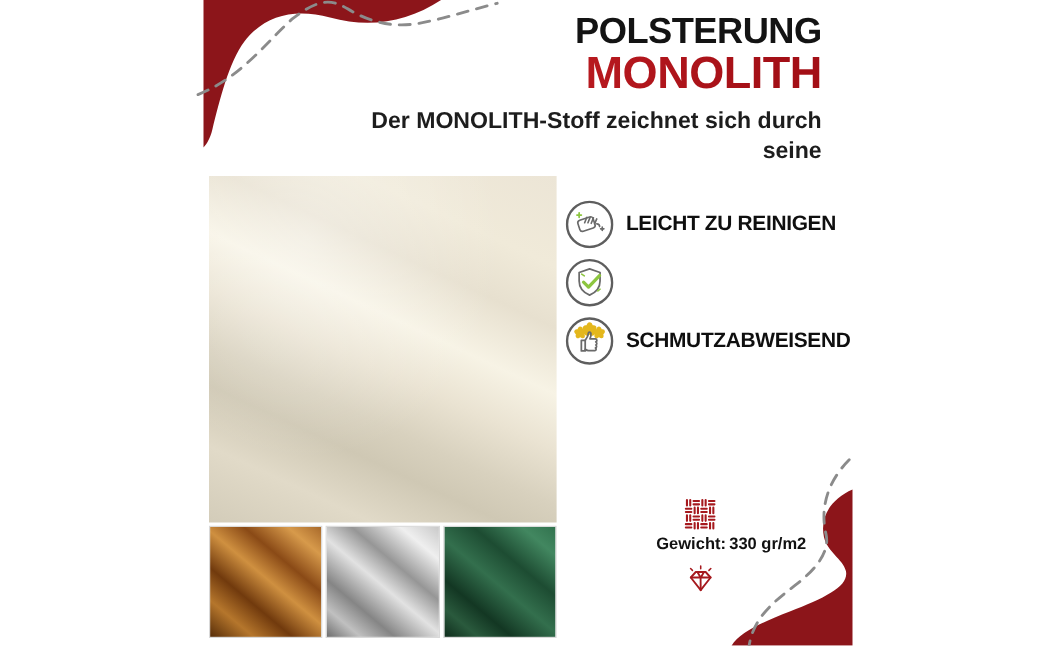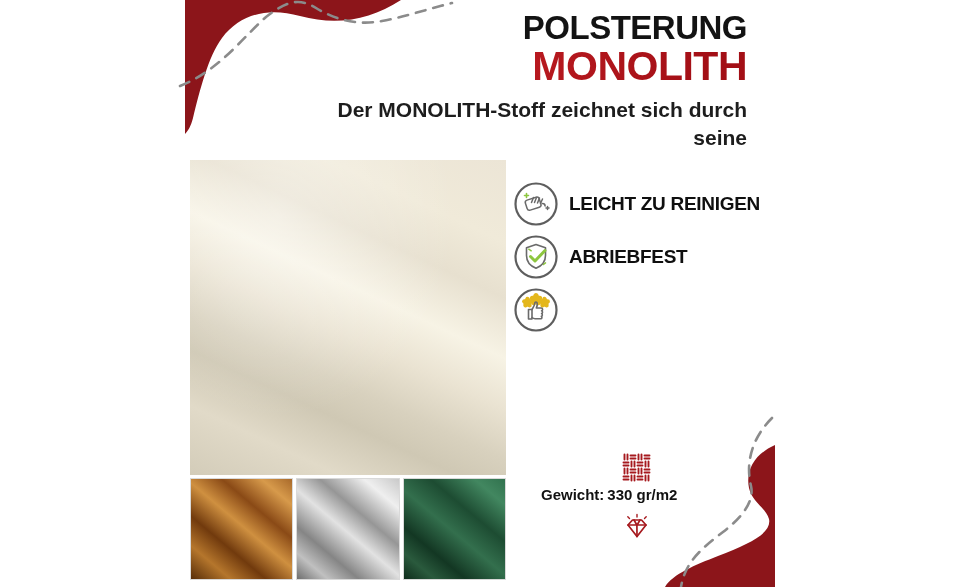--- a/index.html
+++ b/index.html
@@ -27,21 +27,21 @@
   .swatch.silver{background:linear-gradient(220deg,#c9c9c9 0%,#efefef 16%,#969696 36%,#e2e2e2 52%,#858585 72%,#c0c0c0 86%,#6e6e6e 100%);}
   .swatch.green{background:linear-gradient(220deg,#31724e 0%,#428760 14%,#1d4c32 34%,#336f4d 52%,#133723 72%,#2a5a3d 86%,#0f2d1c 100%);}
 
   
   .features{position:absolute;left:498px;top:166px;margin:16px;padding:0;list-style:none;}
   .features li{display:flex;align-items:center;gap:11px;margin-bottom:9px;height:44px;}
   .ficon{width:44px;height:44px;flex:0 0 44px;}
   .flabel{font-size:19px;font-weight:800;letter-spacing:-0.3px;color:#0f0f0f;white-space:nowrap;}
 
   
-  .specs{position:absolute;left:541px;top:452px;width:192px;text-align:left;}
+  .specs{position:absolute;left:541px;top:452px;width:192px;text-align:right;}
   .spec-icon{display:flex;justify-content:center;margin:0 auto;}
   .spec-text{margin:3px 0 8px 0;font-size:15px;font-weight:700;white-space:nowrap;color:#111;}
   .spec-text b{font-weight:800;margin-right:3px;}
 </style>
 </head>
 <body>
 
 <div class="canvas">
 
   <svg class="decor" width="960" height="587" viewBox="0 0 960 587">
@@ -82,37 +82,37 @@
     </li>
     <li>
       <span class="ficon">
         <svg width="44" height="44" viewBox="0 0 44 44">
           <circle cx="22" cy="22" r="20.5" fill="#fff" stroke="#5e5e5e" stroke-width="2.2"></circle>
           <path d="M22 9.5 l9.5 3.2 v7.8 c0 6.5 -4.2 10.6 -9.5 12.8 c-5.3 -2.2 -9.5 -6.3 -9.5 -12.8 v-7.8 z" fill="none" stroke="#6a6a6a" stroke-width="1.6" stroke-linejoin="round"></path>
           <path d="M16.5 21.5 l4.5 4.5 L31 15.5" fill="none" stroke="#8DC63F" stroke-width="3" stroke-linecap="round" stroke-linejoin="round"></path>
           <path d="M14.8 14.2 l2.4 1.6 M29.5 29.5 l2 -1.6" fill="none" stroke="#8DC63F" stroke-width="1.5" stroke-linecap="round"></path>
         </svg>
       </span>
-      <span class="flabel">ABRIEBFEST</span>
     </li>
     <li>
       <span class="ficon">
         <svg width="44" height="44" viewBox="0 0 44 44">
           <circle cx="22" cy="22" r="20.5" fill="#fff" stroke="#5e5e5e" stroke-width="2.2"></circle>
           <g fill="none" stroke="#E4B71C" stroke-width="1.3" stroke-linejoin="round">
             <path transform="translate(13.5 14.5) scale(3.4)" d="M0,-1 L0.294,-0.309 L0.951,-0.309 L0.476,0.118 L0.588,0.809 L0,0.4 L-0.588,0.809 L-0.476,0.118 L-0.951,-0.309 L-0.294,-0.309 Z"></path>
             <path transform="translate(22 11.5) scale(3.9)" d="M0,-1 L0.294,-0.309 L0.951,-0.309 L0.476,0.118 L0.588,0.809 L0,0.4 L-0.588,0.809 L-0.476,0.118 L-0.951,-0.309 L-0.294,-0.309 Z"></path>
             <path transform="translate(30.5 14.5) scale(3.4)" d="M0,-1 L0.294,-0.309 L0.951,-0.309 L0.476,0.118 L0.588,0.809 L0,0.4 L-0.588,0.809 L-0.476,0.118 L-0.951,-0.309 L-0.294,-0.309 Z"></path>
           </g>
           <g fill="none" stroke="#6a6a6a" stroke-width="1.6" stroke-linejoin="round" stroke-linecap="round">
             <path d="M14.5 21.5 h3.5 v9.5 h-3.5 z"></path>
             <path d="M18 29.5 c1 .8 1.8 1.2 3 1.2 h5.8 c1.2 0 1.6 -1.8 .5 -2.4 c1.2 -.2 1.5 -2.2 .3 -2.7 c1.2 -.4 1.3 -2.4 0 -2.8 c1.4 -.3 1.4 -2.8 -.3 -2.8 h-5 c.6 -1.3 1.2 -3.2 .9 -4.9 c-.3 -1.6 -2.3 -1.5 -2.4 0 c-.1 3.5 -2.3 4.6 -2.8 6.4"></path>
           </g>
         </svg>
       </span>
+      <span class="flabel">SCHMUTZABWEISEND</span>
     </li>
   </ul>
 
   <div class="specs">
     <div class="spec-icon">
       <svg width="34" height="31" viewBox="0 0 34 31">
         <g fill="none" stroke="#A6191E" stroke-width="1.9" stroke-linecap="round">
           <path d="M4.5 2.5 v5 M7.5 2.5 v5 M18.5 2.5 v5 M21.5 2.5 v5 M10.5 3.5 h5 M10.5 6.5 h5 M24.5 3.5 h5 M24.5 6.5 h5"></path>
           <path d="M3.5 10.5 h5 M3.5 13.5 h5 M17.5 10.5 h5 M17.5 13.5 h5 M11.5 9.5 v5 M14.5 9.5 v5 M25.5 9.5 v5 M28.5 9.5 v5"></path>
           <path d="M4.5 16.5 v5 M7.5 16.5 v5 M18.5 16.5 v5 M21.5 16.5 v5 M10.5 17.5 h5 M10.5 20.5 h5 M24.5 17.5 h5 M24.5 20.5 h5"></path>

